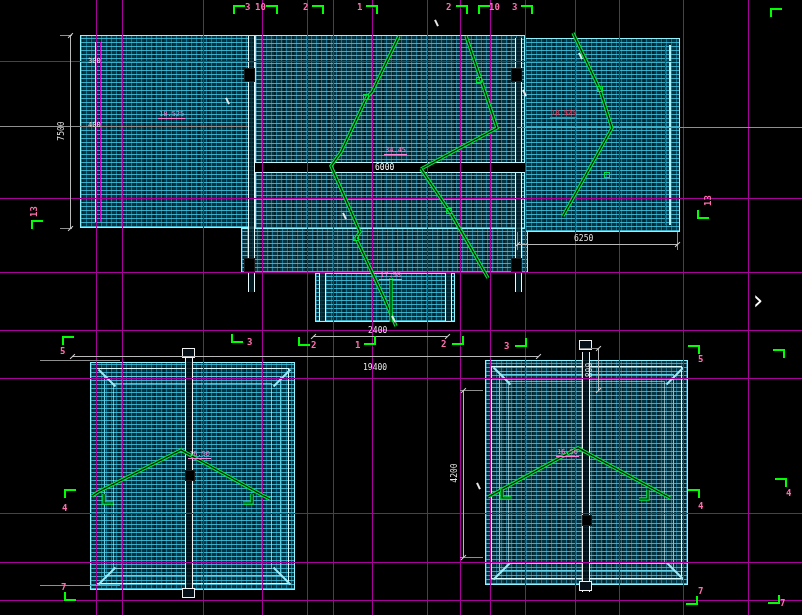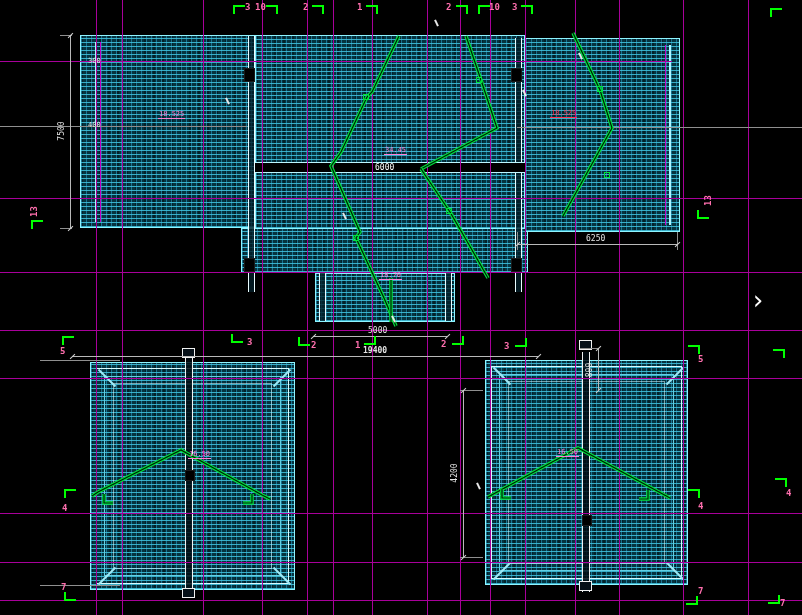--- a/index.html
+++ b/index.html
@@ -167,31 +167,31 @@
       <path d="M252,494 L252,503 L243,503" fill="none" stroke="#001a08" stroke-width="1.2"></path>
       <path d="M488,497 L578,448 L670,498" fill="none" stroke="#00e23c" stroke-width="3.5"></path>
       <path d="M488,497 L578,448 L670,498" fill="none" stroke="#001a08" stroke-width="1.2"></path>
       <path d="M502,489 L502,498 L511,498" fill="none" stroke="#00e23c" stroke-width="3.5"></path>
       <path d="M502,489 L502,498 L511,498" fill="none" stroke="#001a08" stroke-width="1.2"></path>
       <path d="M648,490 L648,499 L639,499" fill="none" stroke="#00e23c" stroke-width="3.5"></path>
       <path d="M648,490 L648,499 L639,499" fill="none" stroke="#001a08" stroke-width="1.2"></path>
     </svg>
   <div id="layer-anno" class="abs" style="left:0;top:0;width:802px;height:615px;">
       <div class="abs dimtext rot90" style="left: 52px; top: 127px;">7500</div>
-      <div class="abs dimtext" style="left: 586px; top: 235px;">6250</div>
-      <div class="abs dimtext" style="left: 368px; top: 327px;">5000</div>
-      <div class="abs dimtext" style="left: 363px; top: 347px; font-weight: bold;">19400</div>
+      <div class="abs dimtext" style="left: 574px; top: 235px;">6250</div>
+      <div class="abs dimtext" style="left: 368px; top: 327px;">2400</div>
+      <div class="abs dimtext" style="left: 363px; top: 364px;">19400</div>
       <div class="abs dimtext rot90" style="left: 445px; top: 469px;">4200</div>
       <div class="abs dimtext rot90" style="left: 583px; top: 366px;">800</div>
       <div class="abs dimtext" style="left: 88px; top: 57px; font-size: 7px;">300</div>
       <div class="abs dimtext" style="left: 88px; top: 121px; font-size: 7px;">400</div>
       <div class="abs elev" style="left: 158px; top: 111px; color: rgb(255, 127, 212);">18.525</div>
       <div class="abs elev" style="left: 550px; top: 110px; color: rgb(255, 46, 78);">18.525</div>
       <div class="abs elev" style="left: 384px; top: 147px; color: rgb(255, 127, 212);">34.45</div>
-      <div class="abs elev" style="left: 379px; top: 272px; color: rgb(255, 127, 212);">18.70</div>
+      <div class="abs elev" style="left: 379px; top: 272px; color: rgb(255, 127, 212);">17.98</div>
       <div class="abs elev" style="left: 188px; top: 451px; color: rgb(255, 127, 212);">16.50</div>
       <div class="abs elev" style="left: 556px; top: 449px; color: rgb(255, 127, 212);">16.50</div>
       <div class="abs plabel" style="left: 245px; top: 3px;">3</div>
       <div class="abs plabel" style="left: 255px; top: 3px;">10</div>
       <div class="abs plabel" style="left: 303px; top: 3px;">2</div>
       <div class="abs plabel" style="left: 357px; top: 3px;">1</div>
       <div class="abs plabel" style="left: 446px; top: 3px;">2</div>
       <div class="abs plabel" style="left: 489px; top: 3px;">10</div>
       <div class="abs plabel" style="left: 512px; top: 3px;">3</div>
       <div class="abs plabel" style="left: 247px; top: 338px;">3</div>

